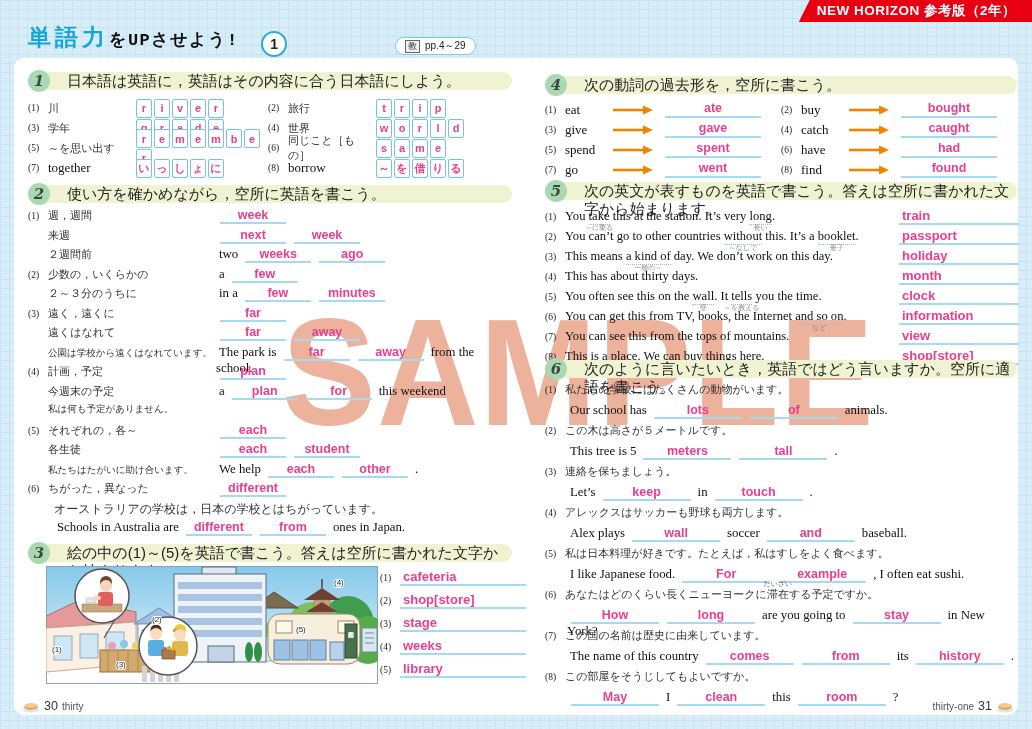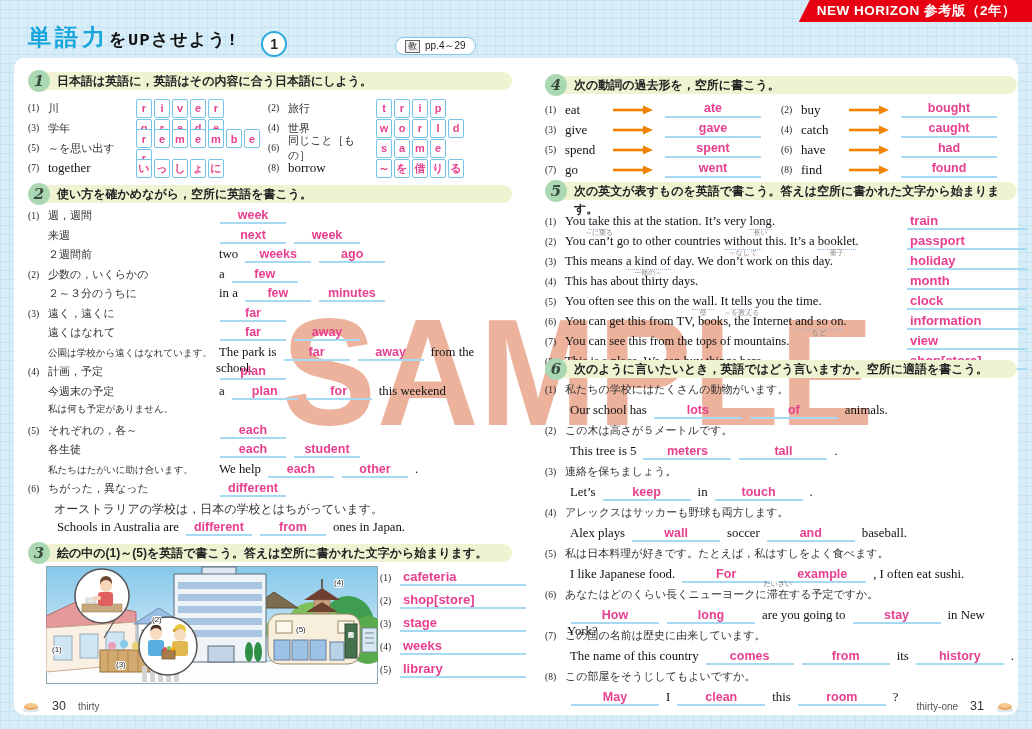--- a/index.html
+++ b/index.html
@@ -25,21 +25,21 @@
     color:var(--watermark_salmon,#ecb29c);letter-spacing:1px;transform:scale(1.02,1.1);transform-origin:left top;}
   .content{position:absolute;inset:0;z-index:1;}
   .page{position:absolute;top:14px;}
   .pl{left:14px;width:484px;}
   .pr{left:531px;width:472px;}
   .secbar{position:absolute;left:10px;right:0;height:18px;background:var(--instruction_bar,#eff3d2);
     border-radius:3px 9px 9px 3px;}
   .secnum{position:absolute;left:-10px;top:-2px;width:22px;height:22px;border-radius:50%;
     background:var(--section_circle_green,#a9d8b3);color:#3a4a3e;font-weight:bold;font-style:italic;
     font-family:"DejaVu Serif",serif;display:flex;align-items:center;justify-content:center;font-size:15px;}
-  .sectext{display:block;margin-left:19px;line-height:18px;font-size:12px;font-weight:bold;color:#222;}
+  .sectext{display:block;margin-left:29px;line-height:18px;font-size:15px;font-weight:normal;color:#222;}
   .no{width:20px;flex:none;font-size:9.5px;color:#222;font-family:"Liberation Serif","DejaVu Serif",serif;}
   .eng,.ep{font-family:"Liberation Serif","DejaVu Serif",serif;font-size:12.8px;color:#111;}
   .ep{margin:0 3px;}
   .blank{display:inline-block;min-width:56px;text-align:center;border-bottom:2px solid var(--underline_blue,#a5daf2);
     color:var(--answer_pink,#e7408f);font-weight:bold;font-family:"Liberation Sans","DejaVu Sans",sans-serif;
     font-size:12.5px;line-height:1.05;margin:0 4px;padding:0 5px;}
   
   .s1-grid{position:absolute;left:0;top:26px;width:100%;display:grid;grid-template-columns:240px 244px;}
   .s1-item{display:flex;align-items:center;height:20px;}
   .s1-item .jl{width:88px;flex:none;font-size:11px;color:#333;}
@@ -66,33 +66,33 @@
   .arrow{color:var(--arrow_orange,#f08300);display:inline-flex;align-items:center;margin:0 8px 0 2px;}
   .s4-item .blank{min-width:86px;}
   
   .s5-rows{position:absolute;left:0;top:134px;width:100%;}
   .s5-row{display:flex;align-items:baseline;height:20px;}
   .s5-sent{flex:1;font-size:12.6px;}
   .noted{position:relative;display:inline-block;border-bottom:1px dotted #9ab8d8;}
   .wnote{position:absolute;top:100%;left:50%;transform:translateX(-50%);font-size:7px;color:#8a8a8a;
     white-space:nowrap;font-family:"Liberation Sans","DejaVu Sans",sans-serif;line-height:1;}
   .s5-ans{width:118px;flex:none;}
-  .s5-ans .blank{min-width:112px;text-align:left;padding-left:3px;margin:8px;font-size:13px;}
+  .s5-ans .blank{min-width:112px;text-align:left;padding-left:3px;margin:0;font-size:13px;}
   
   .s6-items{position:absolute;left:0;top:310px;width:100%;}
   .s6-item{height:41px;}
   .s6-jp{display:flex;align-items:baseline;font-size:11px;color:#333;height:17px;}
   .jtxt{font-size:11px;}
   .rb{position:relative;display:inline-block;}
   .rt{position:absolute;bottom:100%;left:50%;transform:translateX(-50%);font-size:7px;color:#666;
     white-space:nowrap;line-height:1;}
   .s6-en{margin-left:22px;margin-top:4px;}
   .s6-en .blank{min-width:78px;}
   
-  .footer{position:absolute;bottom:2px;display:flex;align-items:center;gap:12px;}
+  .footer{position:absolute;bottom:2px;display:flex;align-items:center;gap:4px;}
   .fl{left:8px;}
   .fr{right:4px;}
   .pgnum{font-size:12.5px;color:#333;}
   .pgword{font-size:10px;color:#555;}
   .pcake{display:inline-flex;}
   .plabel{font-family:"Liberation Sans","DejaVu Sans",sans-serif;font-size:8px;fill:#222;
     stroke:#fff;stroke-width:2px;paint-order:stroke;}
 </style>
 </head>
 <body>

